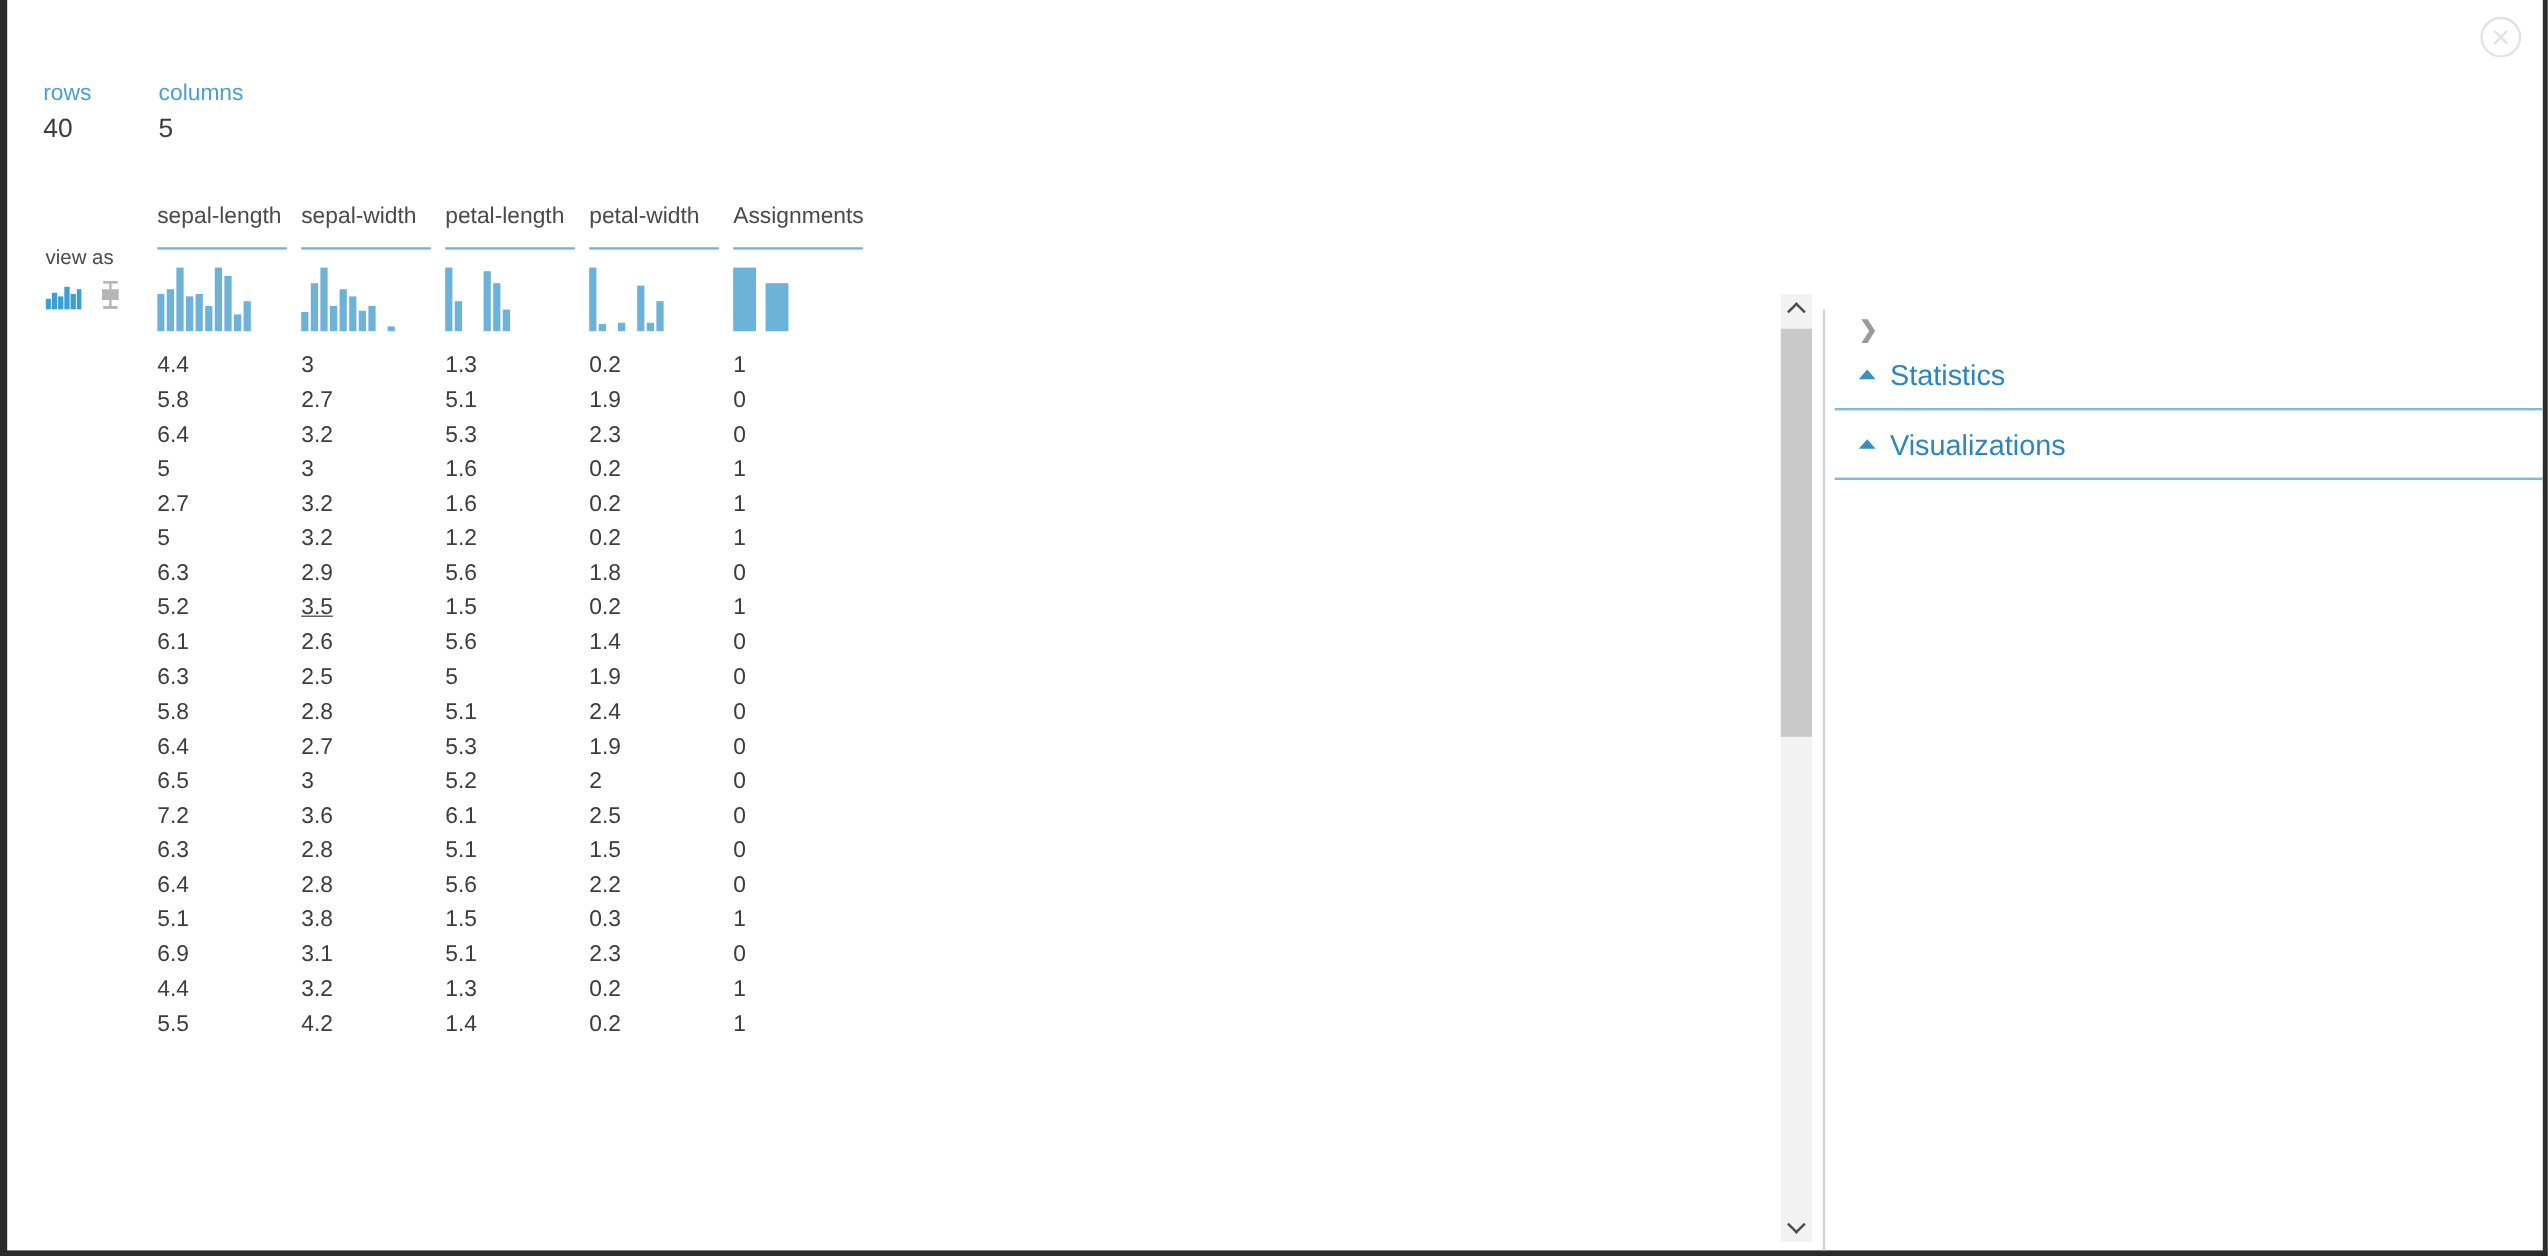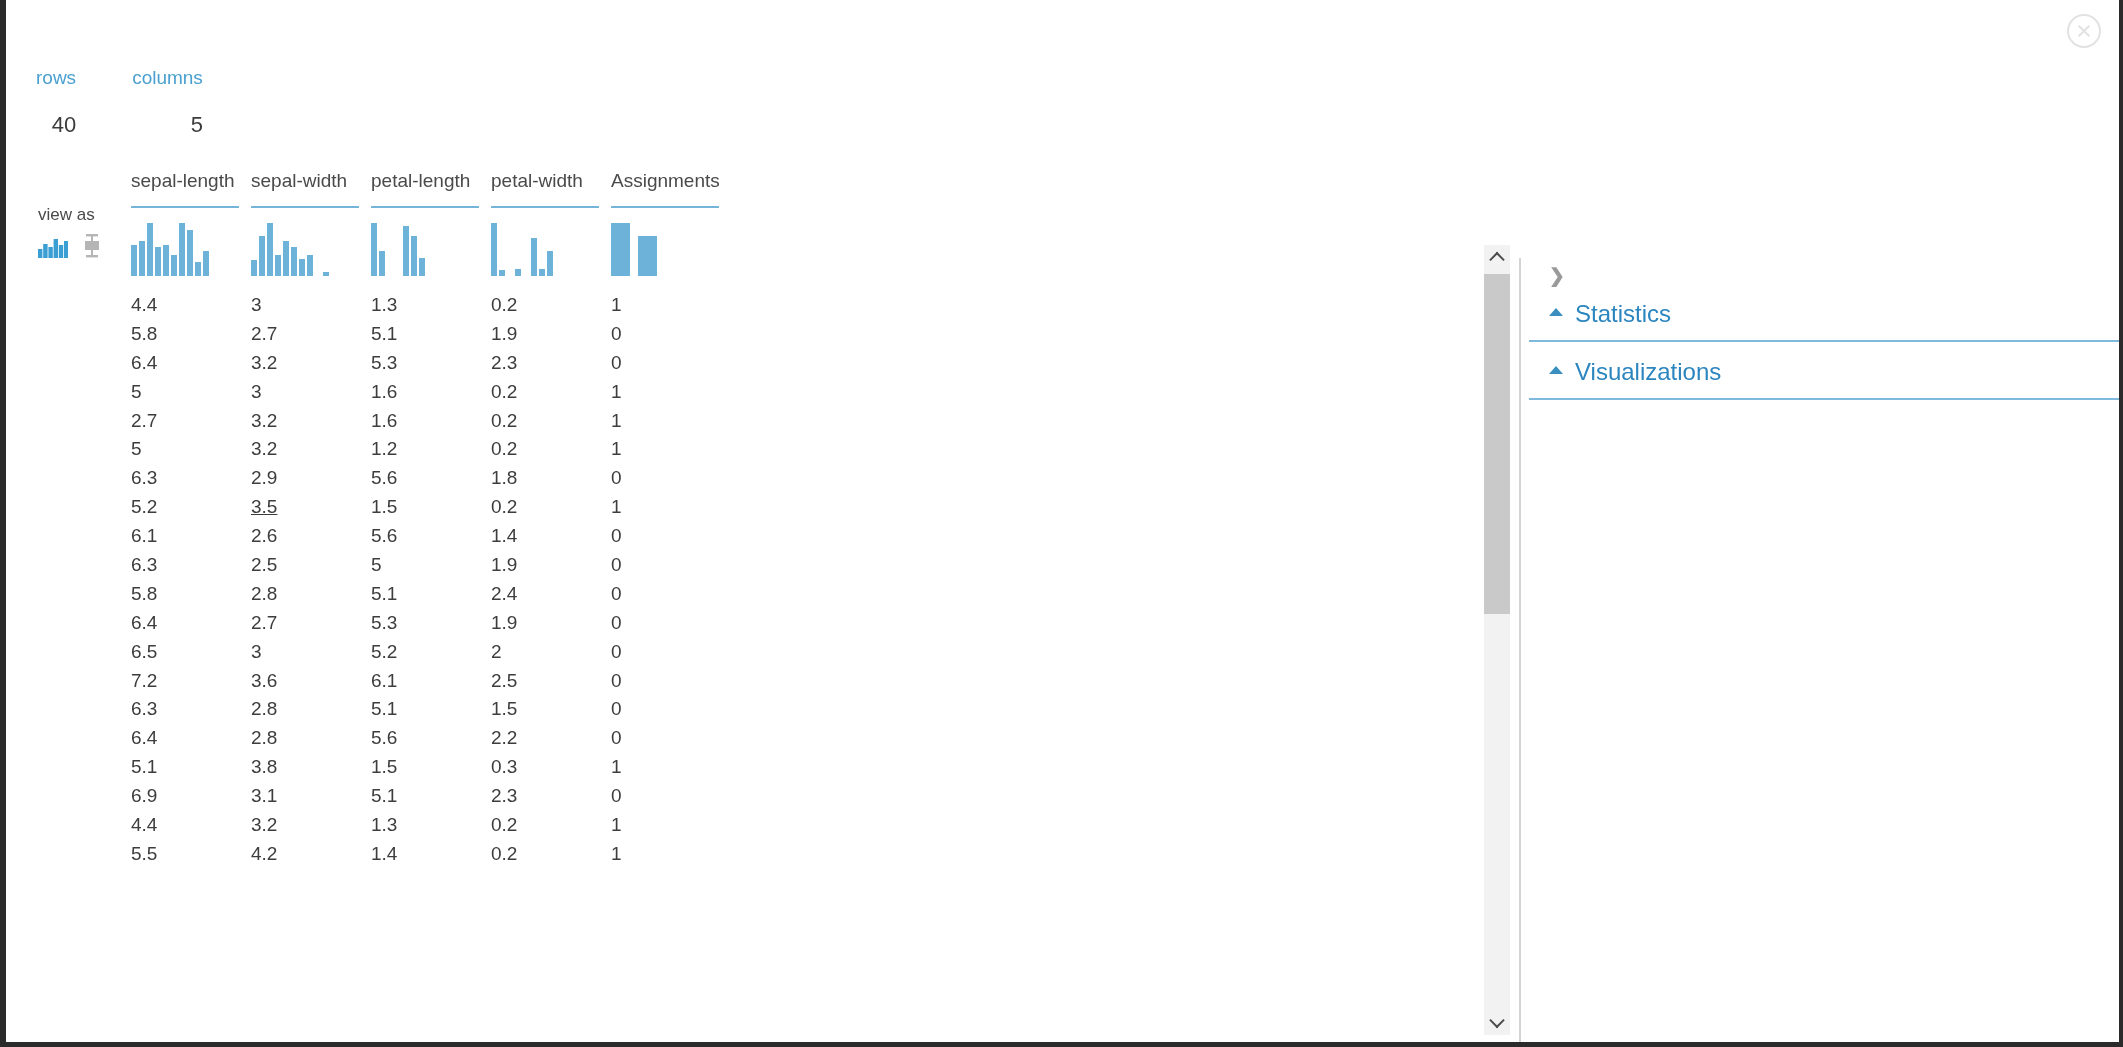--- a/index.html
+++ b/index.html
@@ -77,22 +77,21 @@
     gap: 56px;
   }
   .counter-label {
     font-size: 19px;
     color: #4ba0cf;
     line-height: 1.25;
   }
   .counter-value {
     font-size: 22px;
     color: #3c3c3c;
-    margin-top: 22px;
-    text-align: right;
+    margin-top: 4px;
   }
 
   
   .table-region {
     position: absolute;
     left: 0;
     top: 130px;
     right: 0;
     bottom: 0;
   }

